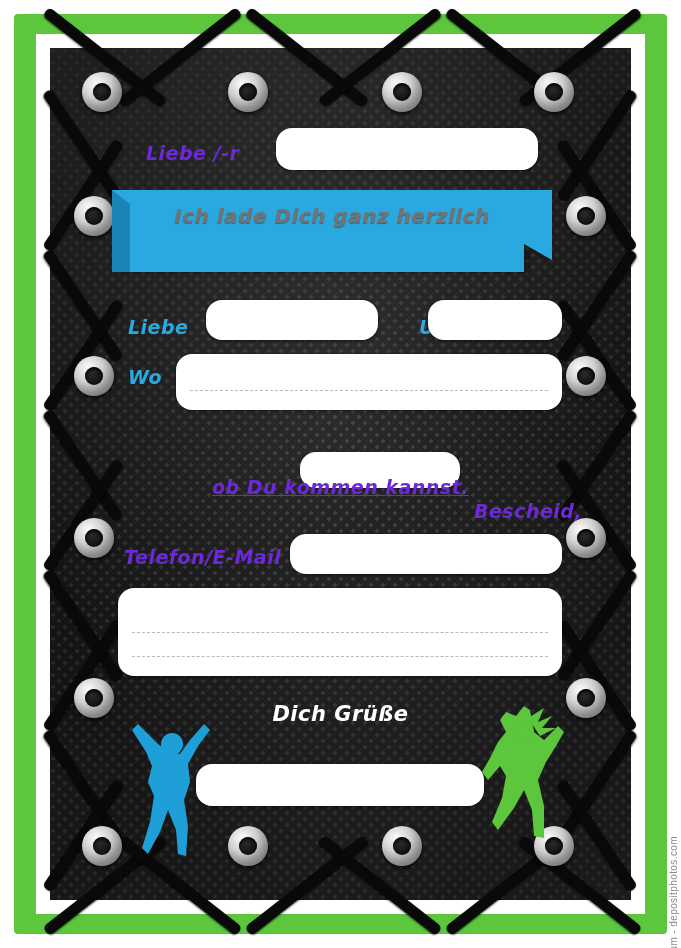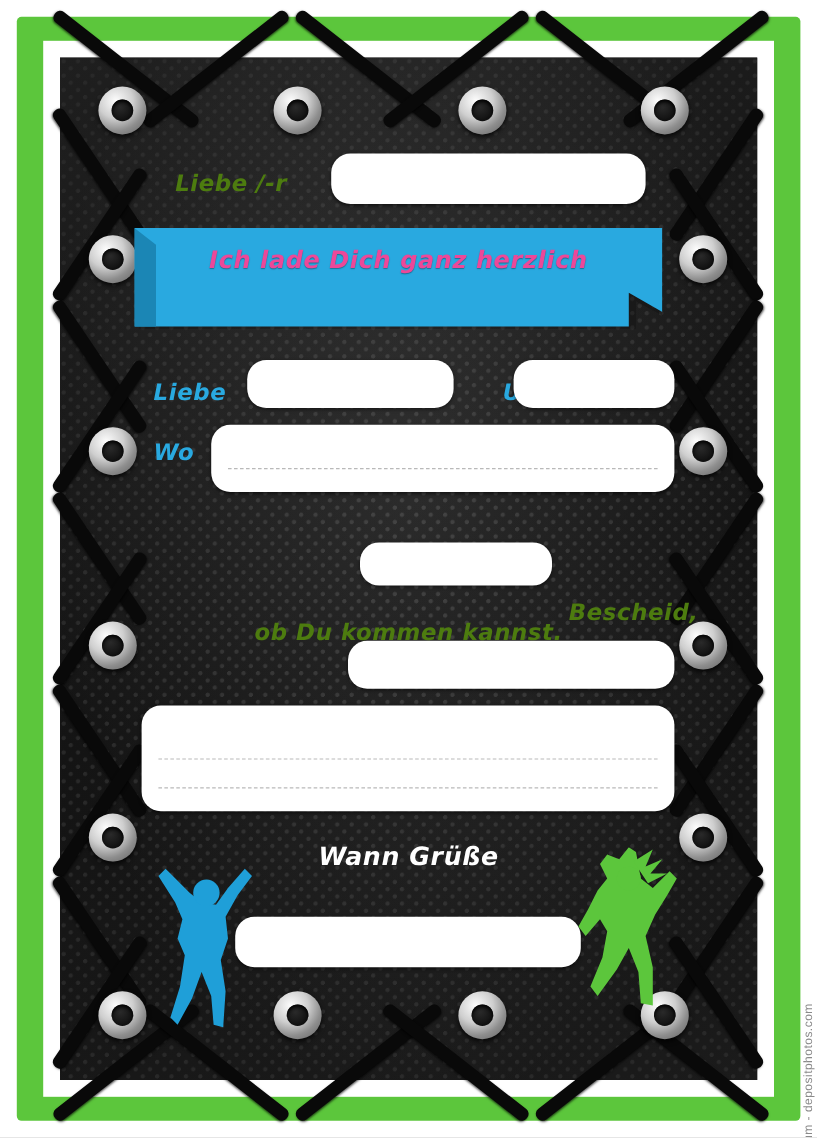--- a/index.html
+++ b/index.html
@@ -90,21 +90,21 @@
     font-style: italic;
     font-weight: bold;
     letter-spacing: 0.5px;
   }
 
   .label {
     position: absolute;
     font-size: 19px;
     white-space: nowrap;
   }
-  .label.green { color: #4d7c0f; }
+  .label.green { color: #6d28d9; }
   .label.blue  { color: #29a9e0; }
 
   .field {
     position: absolute;
     background: #ffffff;
     border-radius: 16px;
     box-shadow: 0 1px 3px rgba(0,0,0,0.55);
   }
   .field .dashline {
     position: absolute;
@@ -116,21 +116,21 @@
   .banner-wrap {
     position: absolute;
     left: 112px; top: 190px;
     width: 440px; height: 84px;
   }
   .banner-wrap svg { display: block; }
   .banner-text {
     position: absolute;
     left: 0; right: 0; top: 12px;
     text-align: center;
-    color: #ec4899;
+    color: #737373;
     font-size: 20px;
     line-height: 28px;
     text-shadow: 0 1px 1px rgba(0,0,0,0.35);
   }
 
   .closing {
     position: absolute;
     left: 0; right: 0;
     text-align: center;
     color: #ffffff;
@@ -245,31 +245,32 @@
     <div class="hand label blue" style="left:390px; top:316px;margin-left:29px;">Um</div>
     <div class="field" style="left:428px; top:300px; width:134px; height:40px;"></div>
 
     <div class="hand label blue" style="left:128px; top:366px;">Wo</div>
     <div class="field" style="left:176px; top:354px; width:386px; height:56px;">
       <div class="dashline" style="top:36px;"></div>
     </div>
 
     <div class="field" style="left:300px; top:452px; width:160px; height:36px;"></div>
     <div class="hand label green" style="left:474px; top:464px;margin-top:36px;">Bescheid,</div>
-    <div class="hand label green" style="left:212px; top:516px;">ob Du kommen kannst.</div>
-
+    <div class="hand label green" style="left:212px; top:476px;text-decoration:underline;">ob Du kommen kannst.</div>
+
+    <div class="hand label green" style="left:124px; top:546px;">Telefon/E-Mail</div>
     <div class="field" style="left:290px; top:534px; width:272px; height:40px;"></div>
 
     <div class="field" style="left:118px; top:588px; width:444px; height:88px;">
       <div class="dashline" style="top:44px;"></div>
       <div class="dashline" style="top:68px;"></div>
     </div>
 
     <div class="hand closing" style="top:700px;">
-      <div>Wann Grüße</div>
+      <div>Dich Grüße</div>
     </div>
 
     <div class="field" style="left:196px; top:764px; width:288px; height:42px;"></div>
 
     <div class="silhouette" style="left:128px; top:722px;">
       <svg width="90" height="150" viewBox="0 0 90 150" xmlns="http://www.w3.org/2000/svg">
         <g fill="#1f9fd8">
           <path d="M14 6 L10 2 L4 8 L18 30 L24 44 L20 60 L26 74 L22 100 L14 126 L20 132 L32 110 L40 88 L48 108 L50 132 L58 134 L60 104 L56 78 L62 60 L60 42 L70 24 L82 8 L76 2 L62 18 L52 32 L40 30 L30 22 Z"></path>
           <circle cx="44" cy="22" r="11"></circle>
         </g>

